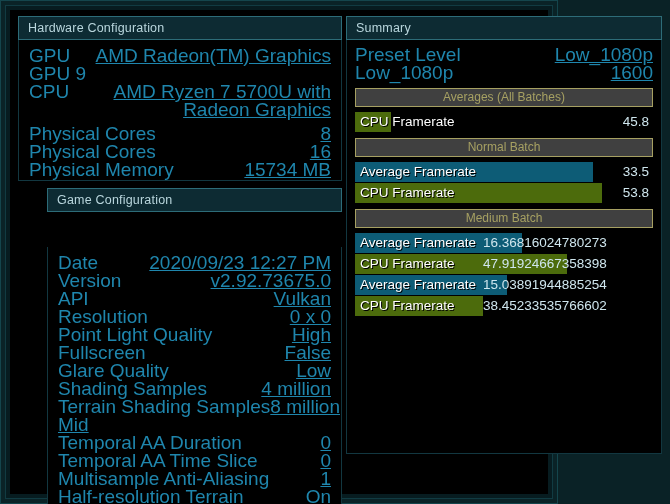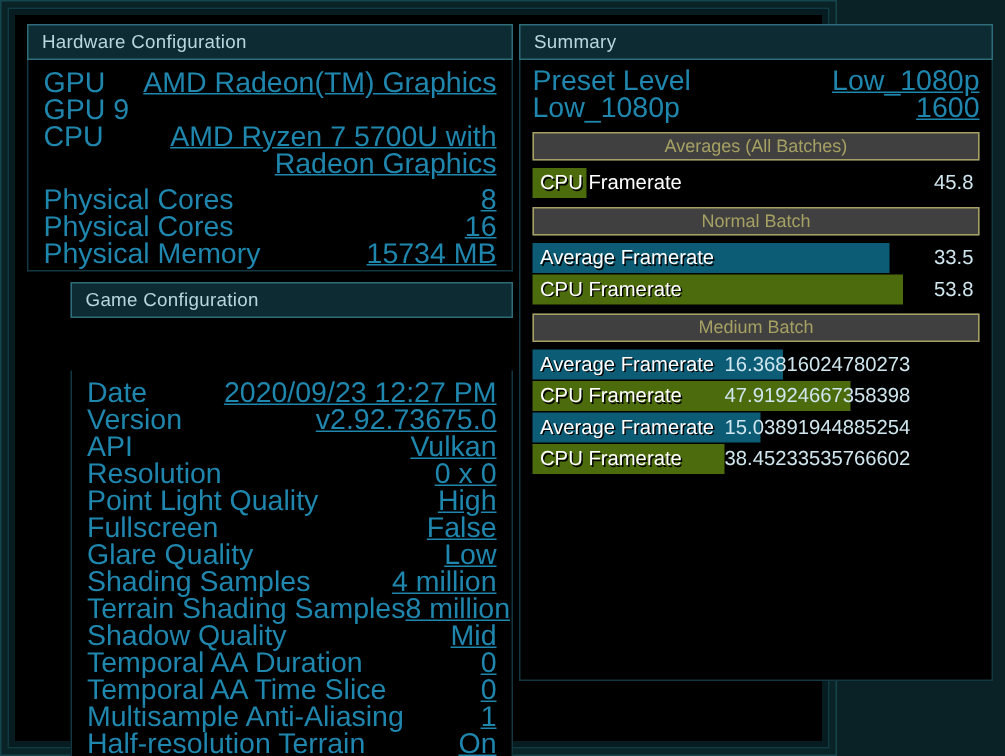--- a/index.html
+++ b/index.html
@@ -172,21 +172,20 @@
               </div>
               <div class="kv">
                 <span class="k">Shading Samples</span>
                 <span class="v">4 million</span>
               </div>
               <div class="kv">
                 <span class="k">Terrain Shading Samples</span>
                 <span class="v">8 million</span>
               </div>
               <div class="kv">
-                <span class="k">Shadow Quality</span>
                 <span class="v">Mid</span>
               </div>
               <div class="kv">
                 <span class="k">Temporal AA Duration</span>
                 <span class="v">0</span>
               </div>
               <div class="kv">
                 <span class="k">Temporal AA Time Slice</span>
                 <span class="v">0</span>
               </div>

